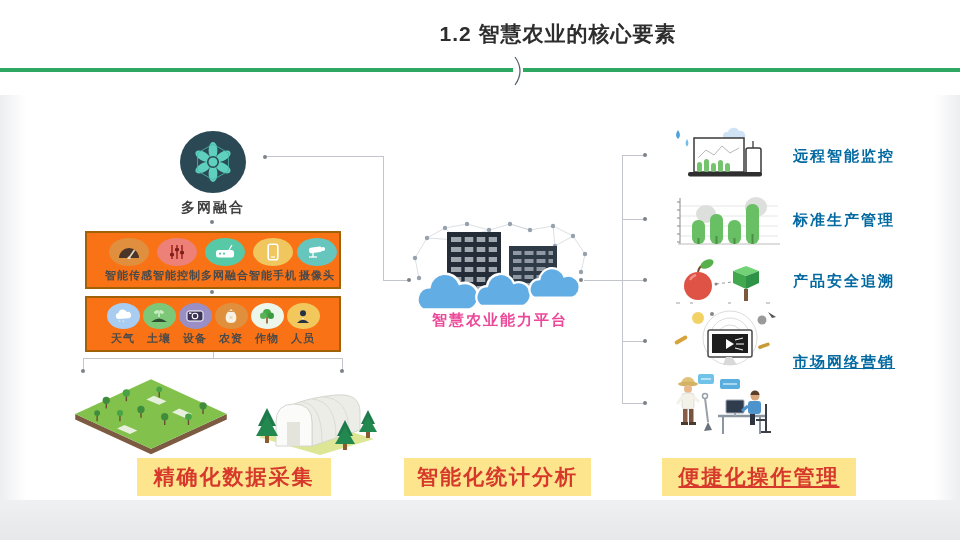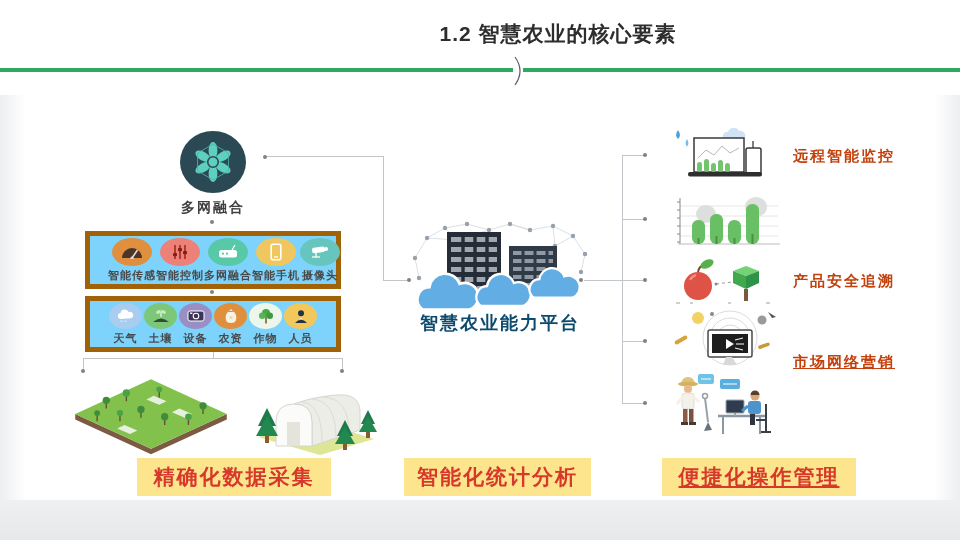--- a/index.html
+++ b/index.html
@@ -17,34 +17,34 @@
   .edge-left{left:0;top:95px;width:26px;height:405px;background:linear-gradient(90deg,#eceef0,rgba(255,255,255,0));}
   .edge-right{left:934px;top:95px;width:26px;height:405px;background:linear-gradient(270deg,#eceef0,rgba(255,255,255,0));}
 
   
   .cline{background:#c2c6cb;}
   .cdot{width:5px;height:5px;border-radius:50%;background:#7c828a;}
 
   
   .hub-circle{left:180px;top:131px;width:66px;height:62px;border-radius:50%;display:flex;align-items:center;justify-content:center;}
   .hub-label{left:158px;top:199px;width:110px;text-align:center;font-size:14px;font-weight:600;color:#3f3f3f;letter-spacing:2px;}
-  .icon-box{border:5px solid #a16207;background:#7dd3fc;display:flex;align-items:center;justify-content:space-around;padding:0 18px;box-sizing:border-box;}
+  .icon-box{border:2px solid #a16207;background:#f97316;display:flex;align-items:center;justify-content:space-around;padding:0 18px;box-sizing:border-box;}
   .box1{left:85px;top:231px;width:256px;height:58px;}
   .box2{left:85px;top:296px;width:256px;height:56px;align-items:center;}
   .icon-cell{display:flex;flex-direction:column;align-items:center;justify-content:center;}
   .icon-ellipse{display:flex;align-items:center;justify-content:center;border-radius:50%;}
   .box1 .icon-ellipse{width:40px;height:28px;}
   .box2 .icon-ellipse{width:33px;height:26px;}
   .icon-cell .lbl{margin-top:2px;font-size:11px;font-weight:600;color:#4a4a4a;letter-spacing:1px;white-space:nowrap;}
 
   
-  .platform-label{left:400px;top:311px;width:200px;text-align:center;font-size:18px;font-weight:600;color:#0c4a6e;letter-spacing:2px;}
-
-  
-  .r-label{left:793px;width:150px;font-size:15px;font-weight:600;color:#c2410c;letter-spacing:2px;white-space:nowrap;}
+  .platform-label{left:400px;top:311px;width:200px;text-align:center;font-size:15px;font-weight:600;color:#ec4899;letter-spacing:2px;}
+
+  
+  .r-label{left:793px;width:150px;font-size:15px;font-weight:600;color:#0369a1;letter-spacing:2px;white-space:nowrap;}
 
   
   .caption{top:458px;height:38px;display:flex;align-items:center;justify-content:center;font-size:21px;font-weight:700;letter-spacing:2px;color:#d6392c;}
 </style>
 </head>
 <body>
 
 <div class="stage">
 
   <div class="abs title-wrap">
@@ -401,20 +401,21 @@
         <rect x="60" y="26" width="13" height="24" rx="6"></rect>
         <rect x="78" y="10" width="13" height="40" rx="6"></rect>
     </g>
     <g stroke="#4e8e49" stroke-width="2">
         <line x1="30.5" y1="44" x2="30.5" y2="50"></line>
         <line x1="48.5" y1="42" x2="48.5" y2="50"></line>
         <line x1="66.5" y1="44" x2="66.5" y2="50"></line>
         <line x1="84.5" y1="40" x2="84.5" y2="50"></line>
       </g>
   </svg>
+  <div class="abs r-label" style="top:211px;">标准生产管理</div>
 
   <svg class="abs" style="left:668px;top:252px;" width="120" height="56" viewBox="0 0 120 56">
     <g stroke="#bbb" stroke-width="1.4">
         <line x1="8" y1="51" x2="12" y2="51"></line>
         <line x1="22" y1="51" x2="25" y2="51"></line>
         <line x1="60" y1="51" x2="63" y2="51"></line>
         <line x1="98" y1="51" x2="102" y2="51"></line>
       </g>
     <circle cx="30" cy="34" r="14" fill="#df5246"></circle>
     <path d="M22,28 a10,10 0 0 1 6,-5" stroke="#f2948b" stroke-width="2" fill="none"></path>

